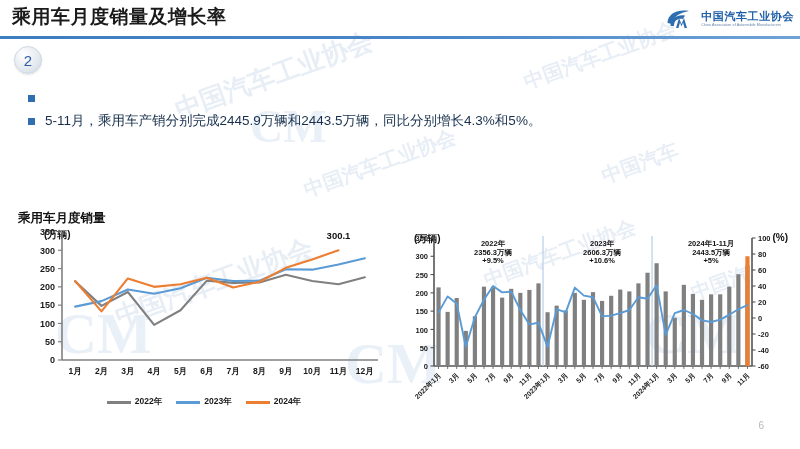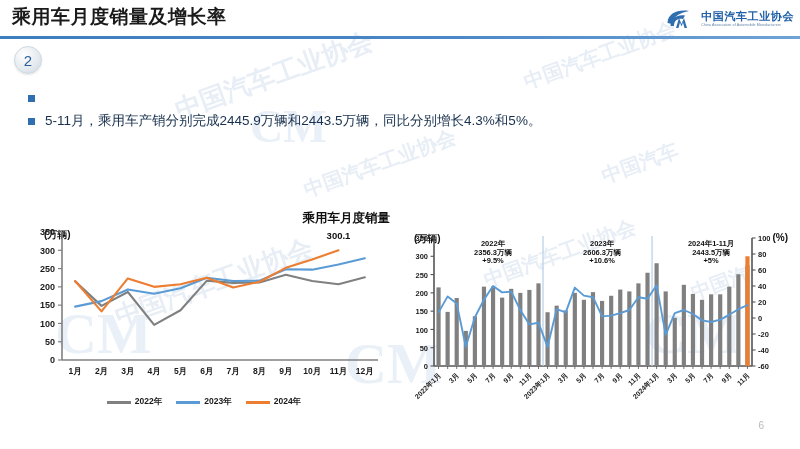--- a/index.html
+++ b/index.html
@@ -55,21 +55,21 @@
   .bullets { position:absolute; left:28px; top:88px; width:748px; z-index:3; }
   .bl { display:flex; align-items:flex-start; margin-bottom:9px; }
   .bl-sq { width:7px; height:7px; background:#2f6fb0; margin-top:7px; margin-right:10px; flex:0 0 auto; }
   .bl-txt { font-size:13.5px; line-height:1.55; color:#18304d; font-weight:500; }
 
   
   .chart { position:absolute; z-index:3; }
   .c-left  { left:18px;  top:210px; width:372px; height:212px; }
   .c-right { left:400px; top:214px; width:392px; height:212px; }
 
-  .c-title { text-align:right; font-size:12.5px; font-weight:700; color:#111; }
+  .c-title { text-align:left; font-size:12.5px; font-weight:700; color:#111; }
   .c-unit  { position:absolute; font-size:10px; font-weight:700; color:#111; }
   .svgwrap { position:absolute; left:0; top:0; }
 
   .tick { font-size:9px; font-weight:700; fill:#1a1a1a; font-family:"Liberation Sans",sans-serif; }
   .tick-sm { font-size:7.5px; font-weight:700; fill:#1a1a1a; font-family:"Liberation Sans",sans-serif; }
   .xlab { font-size:8.5px; font-weight:700; fill:#1a1a1a; font-family:"Liberation Sans",sans-serif; }
   .xlab-r { font-size:7px; font-weight:700; fill:#1a1a1a; font-family:"Liberation Sans",sans-serif; }
   .annot { font-size:7.5px; font-weight:700; fill:#111; font-family:"Liberation Sans",sans-serif; }
   .dlab { font-size:9.5px; font-weight:700; fill:#111; font-family:"Liberation Sans",sans-serif; }
 

